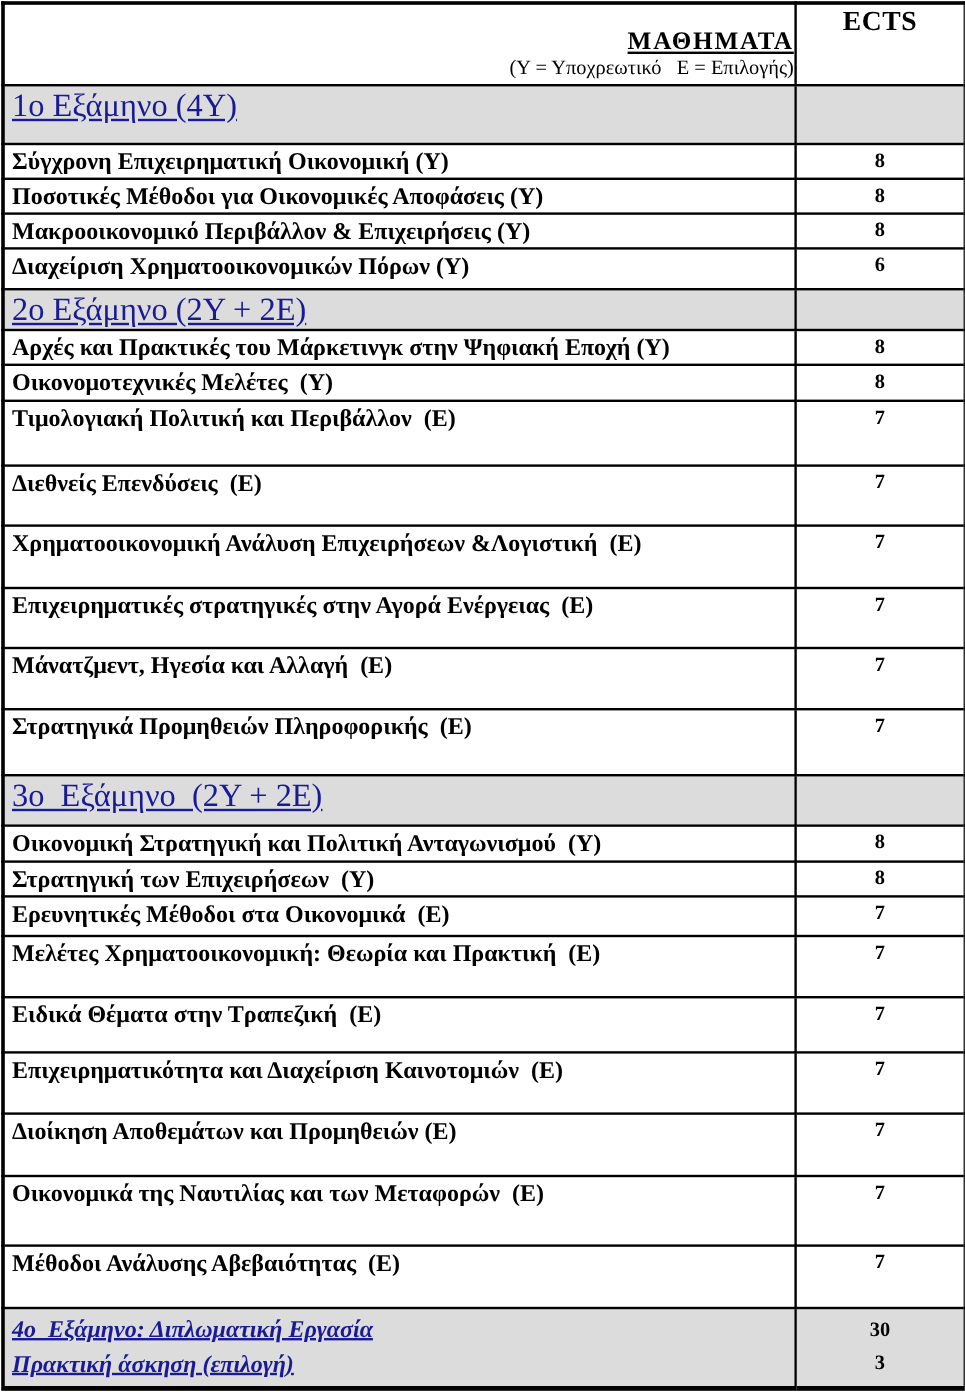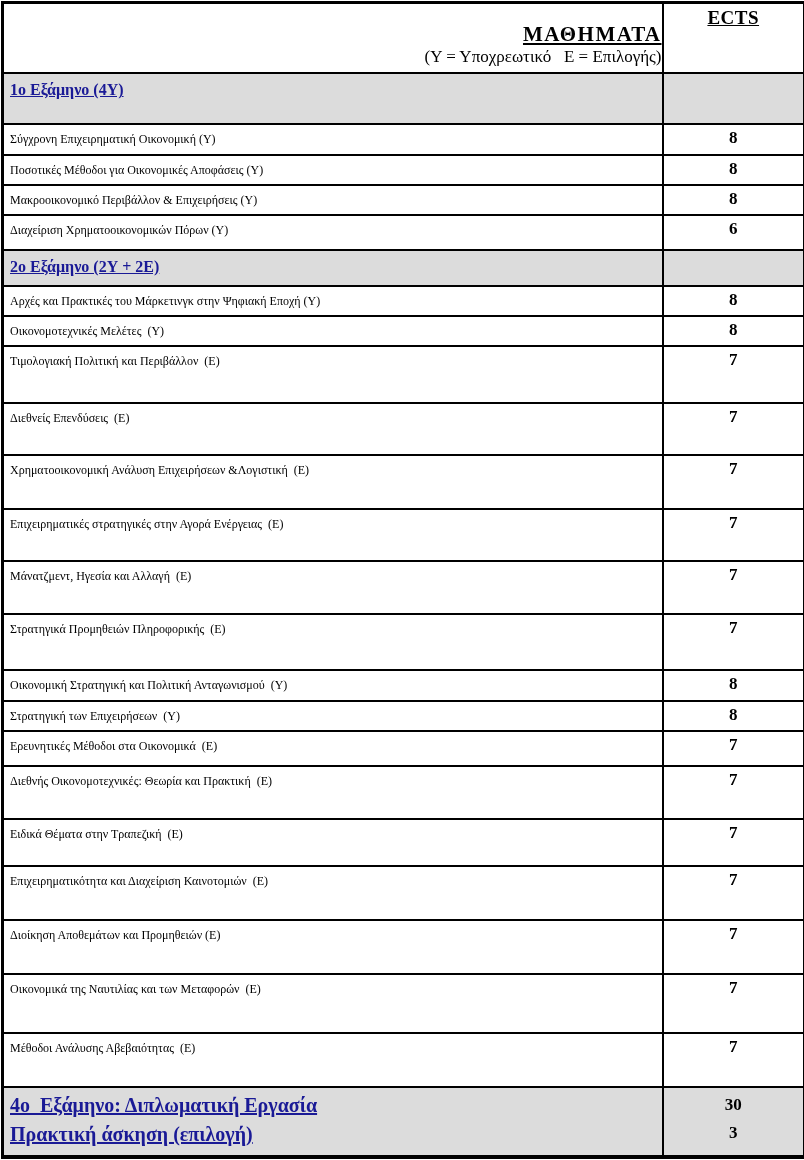--- a/index.html
+++ b/index.html
@@ -32,48 +32,48 @@
 
   
   td.head-courses{text-align:right;padding-top:18px;margin-left:20px;}
   .head-title{
     font-size:21px;font-weight:bold;letter-spacing:1.5px;
     text-decoration:underline;line-height:25px;
   }
   .head-sub{font-size:17px;line-height:20px;white-space:pre-wrap;}
   td.head-ects{text-align:center;padding-top:2px;}
   .ects-title{
-    font-size:19px;font-weight:bold;text-decoration:underline;
+    font-size:23px;font-weight:bold;
     letter-spacing:0.5px;line-height:24px;display:inline-block;
   }
 
   
   tr.r-sec td{background:var(--section-bg);}
   .sec-link{
     display:inline-block;
-    font-size:16px;font-weight:bold;color:var(--section-text);
+    font-size:27px;font-weight:normal;color:var(--section-text);
     text-decoration:underline;white-space:pre-wrap;
     padding:4px 0 0 6px;line-height:24px;
   }
 
   
   td.name{
-    font-size:12px;font-weight:normal;
+    font-size:20px;font-weight:bold;
     padding:3px 4px 0 6px;white-space:pre-wrap;line-height:22px;
   }
   td.ects{
     font-size:17px;font-weight:bold;text-align:center;
     padding-top:2px;line-height:22px;
   }
 
   
   .sec4-line{
     display:block;font-size:20px;font-weight:bold;color:var(--section-text);
     text-decoration:underline;white-space:pre-wrap;
-    padding-left:6px;line-height:29px;
+    padding-left:6px;line-height:29px;font-style:italic;
   }
   td.sec4-col{padding-top:3px;}
   .sec4-ects-line{display:block;line-height:28px;}
 </style>
 </head>
 <body>
 
 <table class="curriculum-table">
   <tbody>
 
@@ -142,34 +142,40 @@
     </tr>
     <tr style="height:49px">
       <td class="name">Μάνατζμεντ, Ηγεσία και Αλλαγή  (Ε)</td>
       <td class="ects">7</td>
     </tr>
     <tr style="height:52px">
       <td class="name">Στρατηγικά Προμηθειών Πληροφορικής  (Ε)</td>
       <td class="ects">7</td>
     </tr>
 
+    <tr class="r-sec" style="height:41px">
+      <td>
+        <span class="sec-link">3ο  Εξάμηνο  (2Υ + 2Ε)</span>
+      </td>
+      <td class="ects"></td>
+    </tr>
     <tr style="height:28px">
       <td class="name">Οικονομική Στρατηγική και Πολιτική Ανταγωνισμού  (Υ)</td>
       <td class="ects">8</td>
     </tr>
     <tr style="height:28px">
       <td class="name">Στρατηγική των Επιχειρήσεων  (Υ)</td>
       <td class="ects">8</td>
     </tr>
     <tr style="height:32px">
       <td class="name">Ερευνητικές Μέθοδοι στα Οικονομικά  (Ε)</td>
       <td class="ects">7</td>
     </tr>
     <tr style="height:49px">
-      <td class="name">Διεθνής Οικονομοτεχνικές: Θεωρία και Πρακτική  (Ε)</td>
+      <td class="name">Μελέτες Χρηματοοικονομική: Θεωρία και Πρακτική  (Ε)</td>
       <td class="ects">7</td>
     </tr>
     <tr style="height:44px">
       <td class="name">Ειδικά Θέματα στην Τραπεζική  (Ε)</td>
       <td class="ects">7</td>
     </tr>
     <tr style="height:49px">
       <td class="name">Επιχειρηματικότητα και Διαχείριση Καινοτομιών  (Ε)</td>
       <td class="ects">7</td>
     </tr>

